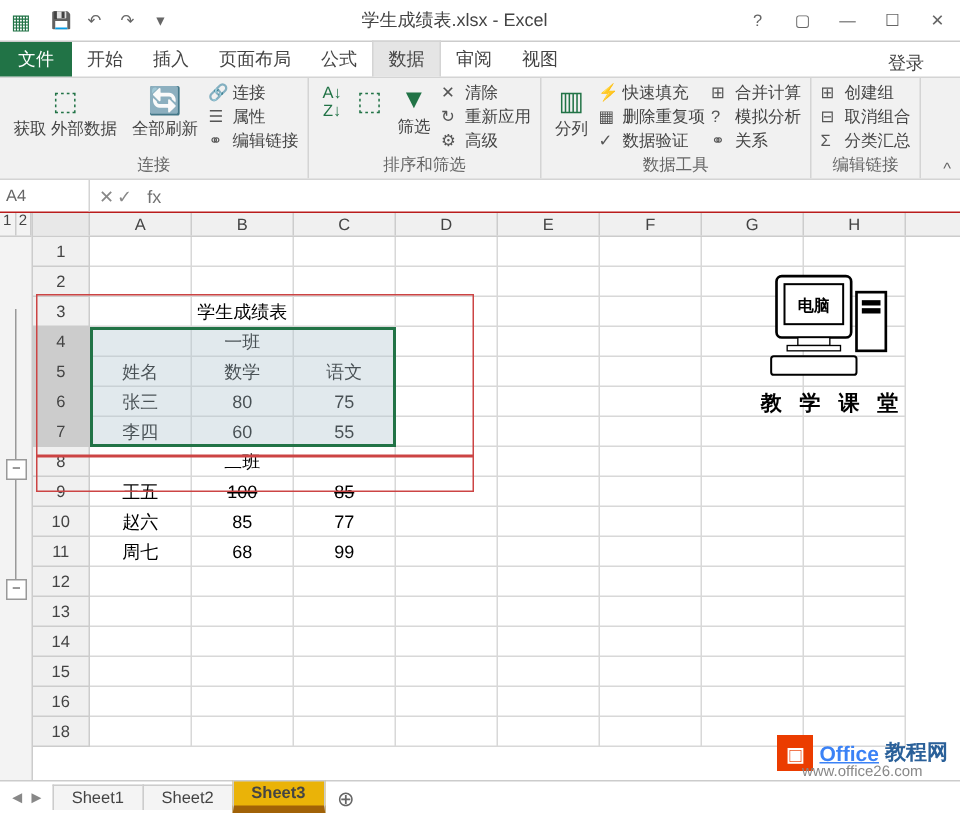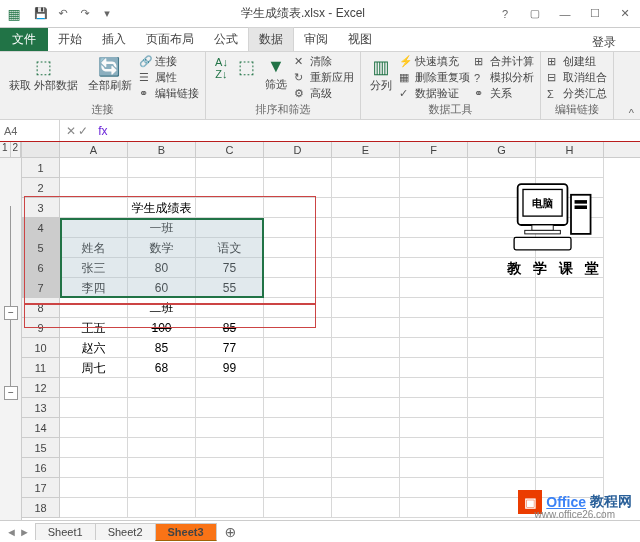--- a/index.html
+++ b/index.html
@@ -22,21 +22,21 @@
 .group-label { text-align: center; font-size: 11px; color: #666; }
 .big-btn { text-align: center; padding: 2px 3px; cursor: pointer; }
 .big-btn .ico { font-size: 18px; color: #217346; display: block; }
 .stack { display: flex; flex-direction: column; gap: 1px; }
 .small-itm { display: flex; align-items: center; gap: 2px; font-size: 11px; color: #444; white-space: nowrap; }
 .small-itm .ic { width: 14px; color: #555; font-size: 11px; }
 .collapse { margin-left: auto; padding: 0 6px; align-self: flex-end; color: #666; }
 .formula-bar { height: 22px; border-bottom: 1px solid #b91c1c; display: flex; align-items: center; background: #fff; }
 .name-box { width: 60px; border-right: 1px solid #d4d4d4; padding: 0 4px; font-size: 11px; color: #666; height: 100%; display: flex; align-items: center; }
 .fb-btns { display: flex; gap: 2px; padding: 0 6px; color: #888; }
-.fx { color: #6d28d9; padding: 0 4px; }
+.fx { color: #737373; padding: 0 4px; }
 .fb-input { flex: 1; border: none; outline: none; font-size: 11px; padding: 0 4px; }
 .grid-area { position: relative; height: 378px; overflow: hidden; }
 .outline-col { width: 22px; background: #f3f3f3; border-right: 1px solid #ccc; position: absolute; left: 0; top: 0; bottom: 0; }
 .outline-btns { display: flex; height: 16px; border-bottom: 1px solid #ccc; }
 .outline-btns span { flex: 1; text-align: center; font-size: 10px; border-right: 1px solid #ccc; color: #444; }
 .outline-marks { position: absolute; top: 16px; left: 0; right: 0; }
 .omark { position: absolute; left: 4px; width: 14px; font-size: 10px; color: #444; border: 1px solid #999; text-align: center; line-height: 12px; background: #fff; }
 .oline { position: absolute; left: 10px; width: 1px; background: #999; }
 .col-headers { position: absolute; left: 22px; top: 0; right: 0; height: 16px; background: #f0f0f0; border-bottom: 1px solid #ccc; display: flex; }
 .corner { width: 38px; border-right: 1px solid #ccc; background: #e8e8e8; }
@@ -47,21 +47,21 @@
 .rh.sel { background: #ccc; }
 .cell { width: 68px; border-right: 1px solid #d8d8d8; border-bottom: 1px solid #d8d8d8; text-align: center; font-size: 12px; line-height: 20px; color: #000; }
 .selection { position: absolute; border: 2px solid #217346; background: rgba(180,200,210,0.4); pointer-events: none; }
 .red-box { position: absolute; border: 1px solid #cc4444; pointer-events: none; }
 .clip { position: absolute; right: 20px; top: 35px; width: 130px; text-align: center; pointer-events: none; }
 .clip svg { width: 90px; height: 80px; }
 .clip-txt { font-size: 14px; font-weight: bold; letter-spacing: 4px; color: #000; }
 .sheet-bar { height: 22px; background: #fff; border-top: 1px solid #ccc; display: flex; align-items: center; font-size: 11px; }
 .sheet-nav { display: flex; gap: 2px; padding: 0 6px; color: #888; }
 .sheet-tab { padding: 2px 12px; border: 1px solid #ccc; border-bottom: none; color: #444; margin-left: -1px; background: #f4f4f4; }
-.sheet-tab.active { background: #f97316; border-bottom: 1px solid #a16207; font-weight: bold; }
+.sheet-tab.active { background: #eab308; border-bottom: 6px solid #a16207; font-weight: bold; }
 .add-sheet { padding: 0 8px; color: #666; font-size: 14px; }
 .watermark { position: absolute; right: 8px; bottom: 28px; display: flex; align-items: center; gap: 4px; font-size: 14px; font-weight: bold; }
 .watermark .ms { width: 24px; height: 24px; background: #eb3c00; display: flex; align-items: center; justify-content: center; color: #fff; font-size: 13px; }
 .watermark .t1 { color: #3b82f6; text-decoration: underline; }
 .watermark .t2 { color: #2a6099; }
 </style>
 </head>
 <body>
 
 <div class="titlebar">
@@ -394,31 +394,20 @@
         <div class="cell"></div>
         <div class="cell"></div>
         <div class="cell"></div>
         <div class="cell"></div>
         <div class="cell"></div>
         <div class="cell"></div>
         <div class="cell"></div>
       </div>
     <div class="row">
         <div class="rh">16</div>
-        <div class="cell"></div>
-        <div class="cell"></div>
-        <div class="cell"></div>
-        <div class="cell"></div>
-        <div class="cell"></div>
-        <div class="cell"></div>
-        <div class="cell"></div>
-        <div class="cell"></div>
-      </div>
-    <div class="row">
-        <div class="rh">17</div>
         <div class="cell"></div>
         <div class="cell"></div>
         <div class="cell"></div>
         <div class="cell"></div>
         <div class="cell"></div>
         <div class="cell"></div>
         <div class="cell"></div>
         <div class="cell"></div>
       </div>
     <div class="row">

